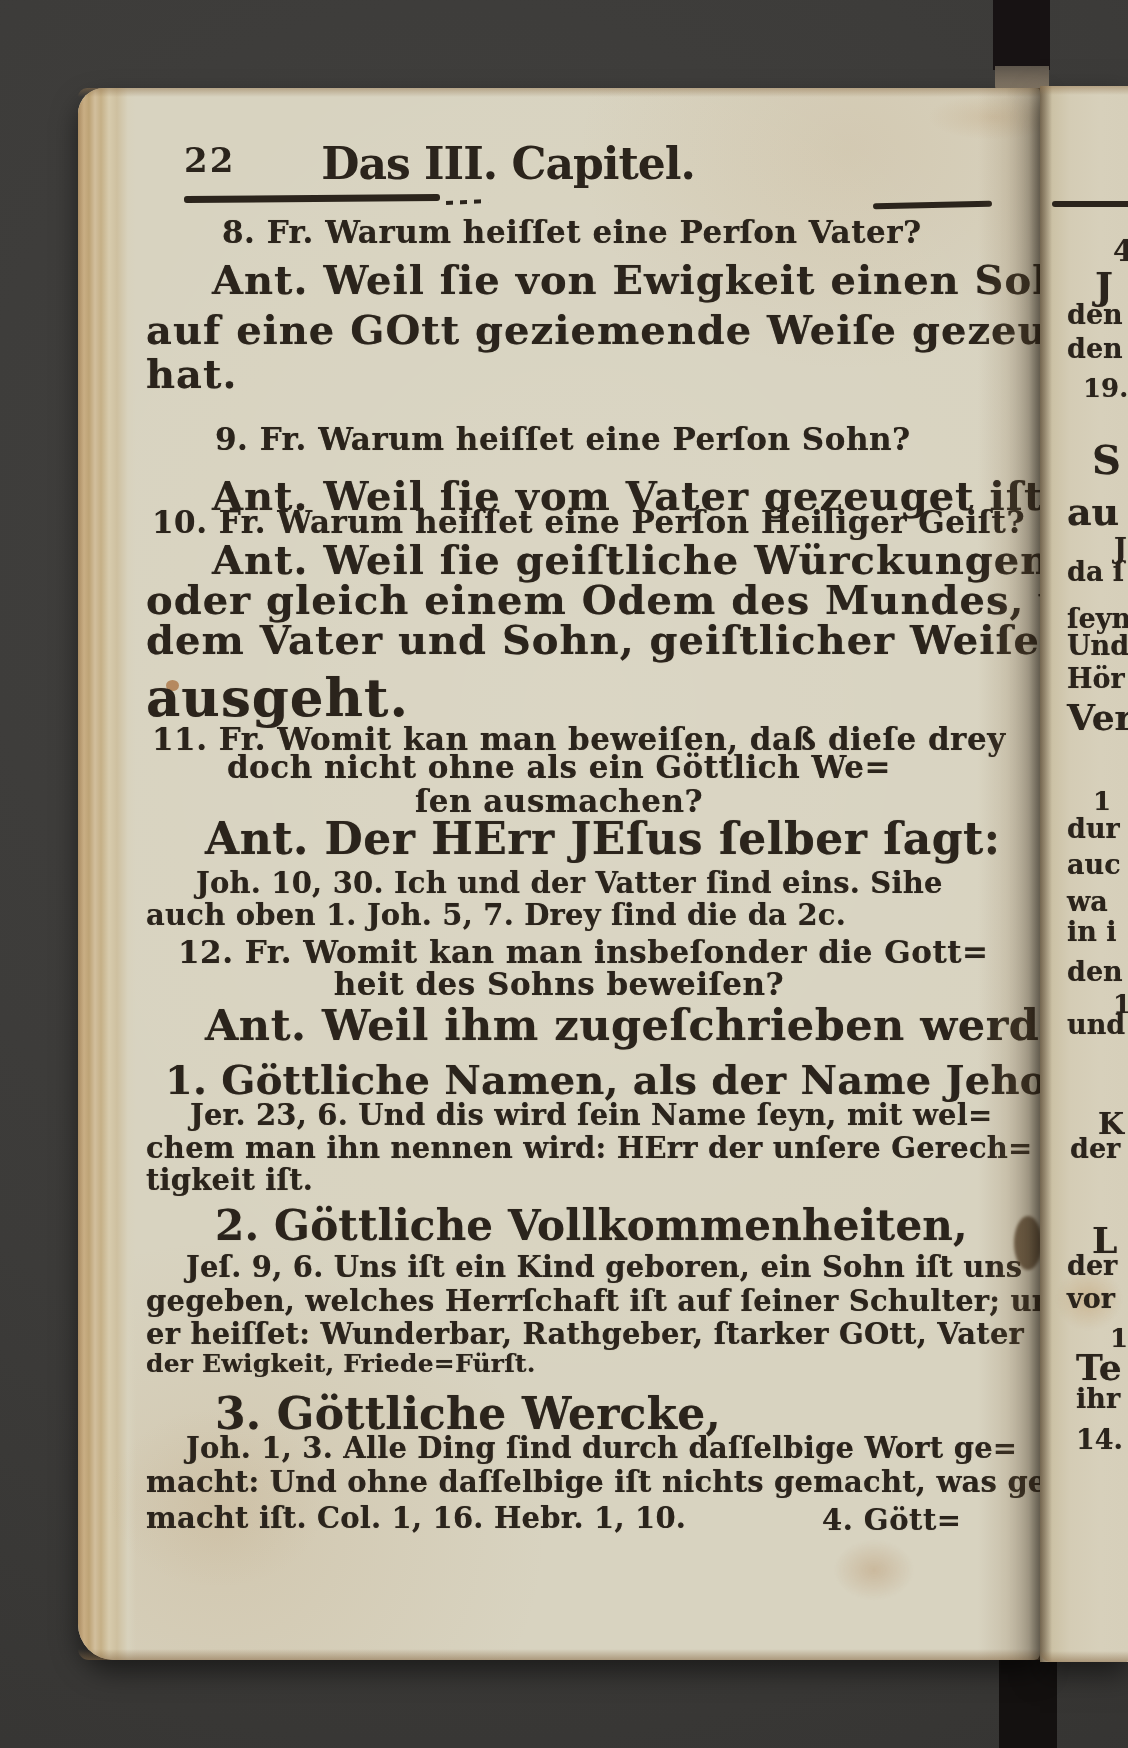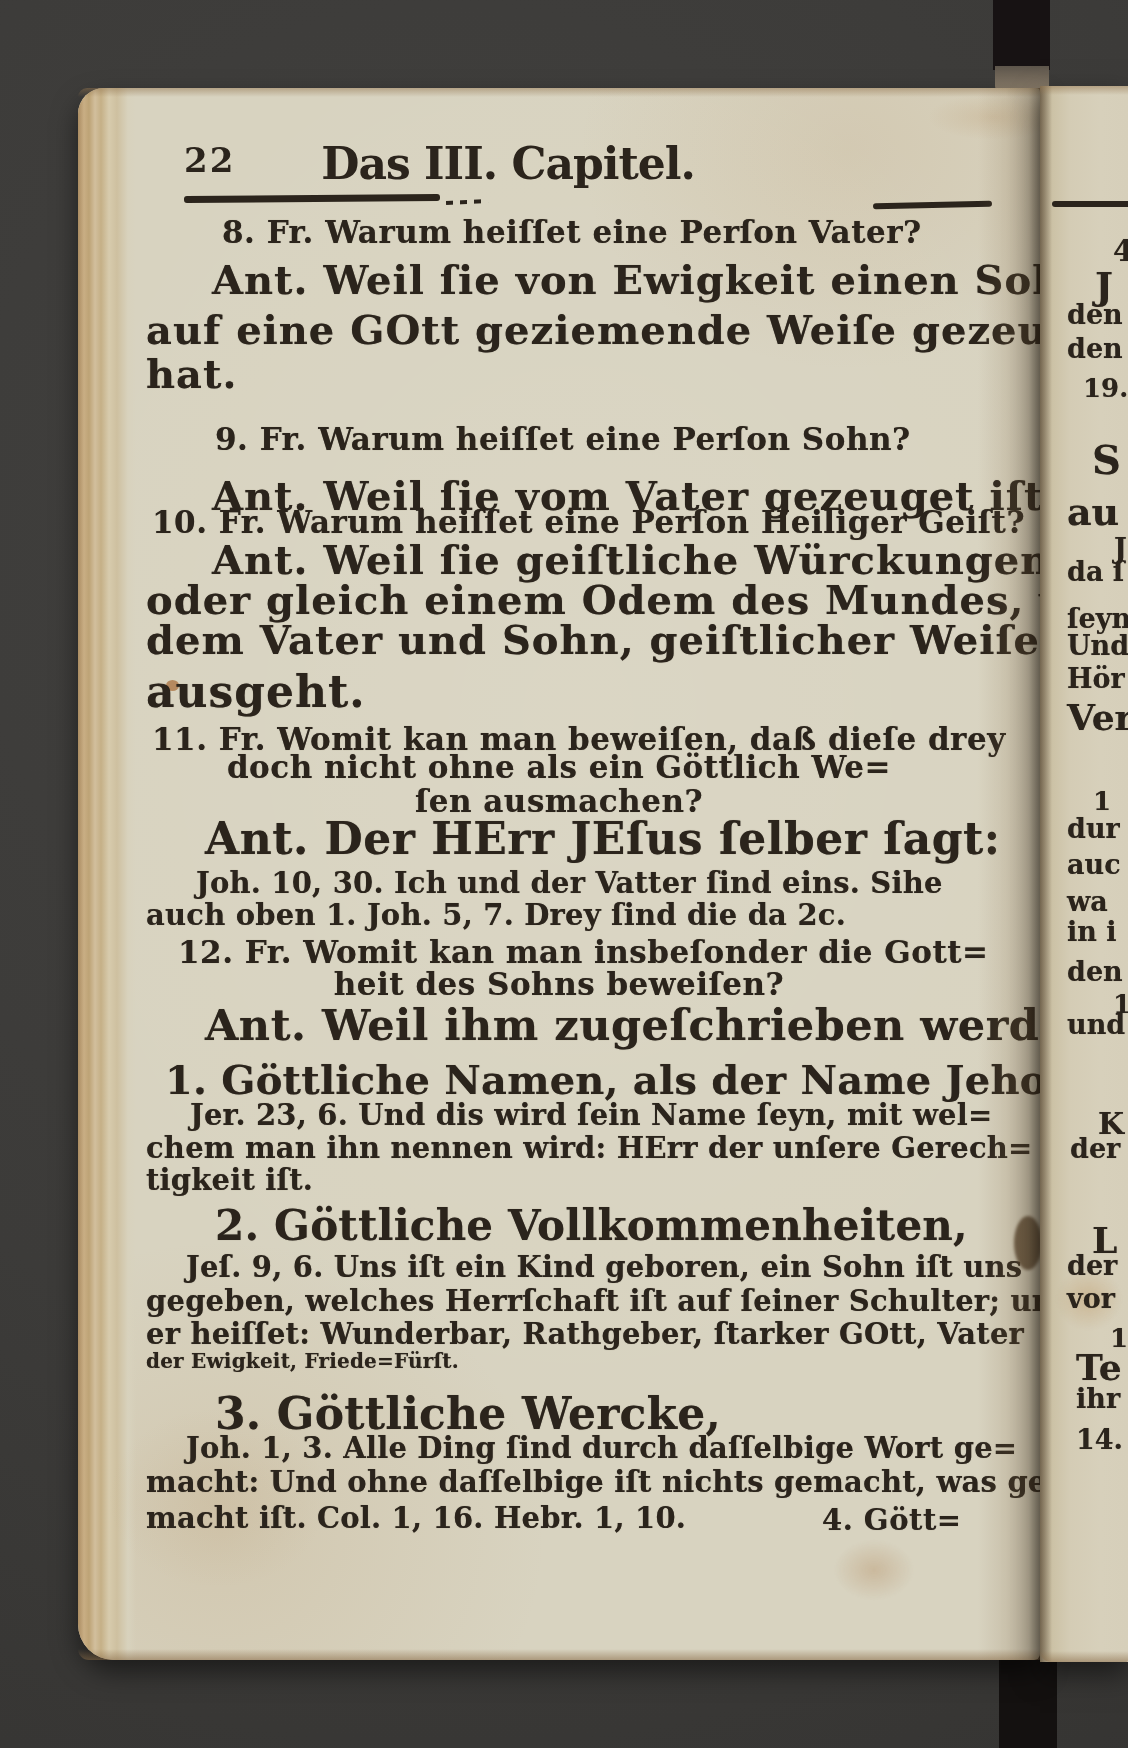--- a/index.html
+++ b/index.html
@@ -100,39 +100,39 @@
         <div class="ln ln-question" style="top: 127px; font-size: 31px; left: 144px;">8. Fr. Warum heiſſet eine Perſon Vater?</div>
         <div class="ln ln-answer" style="top: 170px; font-size: 40px; left: 134px;">Ant. Weil ſie von Ewigkeit einen Sohn,</div>
         <div class="ln ln-answer" style="top: 220px; font-size: 40px; left: 68px;">auf eine GOtt geziemende Weiſe gezeuget</div>
         <div class="ln ln-answer" style="top: 264px; font-size: 40px; left: 68px;">hat.</div>
         <div class="ln ln-question" style="top: 334px; font-size: 31px; left: 137px;">9. Fr. Warum heiſſet eine Perſon Sohn?</div>
         <div class="ln ln-answer" style="top: 386px; font-size: 40px; left: 134px;">Ant. Weil ſie vom Vater gezeuget iſt.</div>
         <div class="ln ln-question" style="top: 417px; font-size: 31px; left: 74px;">10. Fr. Warum heiſſet eine Perſon Heiliger Geiſt?</div>
         <div class="ln ln-answer" style="top: 450px; font-size: 40px; left: 134px;">Ant. Weil ſie geiſtliche Würckungen hat,</div>
         <div class="ln ln-answer" style="top: 490px; font-size: 40px; left: 68px;">oder gleich einem Odem des Mundes, von</div>
         <div class="ln ln-answer" style="top: 530px; font-size: 40px; left: 68px;">dem Vater und Sohn, geiſtlicher Weiſe,</div>
-        <div class="ln ln-answer" style="top: 580px; font-size: 44px; left: 68px;">ausgeht.</div>
+        <div class="ln ln-answer" style="top: 580px; font-size: 53px; left: 68px;">ausgeht.</div>
         <div class="ln ln-question" style="top: 634px; font-size: 31px; left: 74px;">11. Fr. Womit kan man beweiſen, daß dieſe drey</div>
         <div class="ln ln-question-center" style="top: 662px; font-size: 31px;">doch nicht ohne als ein Göttlich We=</div>
         <div class="ln ln-question-center" style="top: 696px; font-size: 31px;">ſen ausmachen?</div>
         <div class="ln ln-answer-head" style="top: 727px; font-size: 44px; left: 127px;">Ant. Der HErr JEſus ſelber ſagt:</div>
         <div class="ln ln-scripture" style="top: 780px; font-size: 29px; left: 118px;">Joh. 10, 30. Ich und der Vatter ſind eins.  Sihe</div>
         <div class="ln ln-scripture" style="top: 812px; font-size: 29px; left: 68px;">auch oben 1. Joh. 5, 7. Drey ſind die da 2c.</div>
         <div class="ln ln-question" style="top: 847px; font-size: 31px; left: 100px;">12. Fr. Womit kan man insbeſonder die Gott=</div>
         <div class="ln ln-question-center" style="top: 879px; font-size: 31px;">heit des Sohns beweiſen?</div>
         <div class="ln ln-answer-head" style="top: 914px; font-size: 43px; left: 127px;">Ant. Weil ihm zugeſchrieben werden:</div>
         <div class="ln ln-point" style="top: 970px; font-size: 40px; left: 87px;">1. Göttliche Namen, als der Name Jehova.</div>
         <div class="ln ln-scripture" style="top: 1012px; font-size: 29px; left: 112px;">Jer. 23, 6. Und dis wird ſein Name ſeyn, mit wel=</div>
         <div class="ln ln-scripture" style="top: 1045px; font-size: 29px; left: 68px;">chem man ihn nennen wird: HErr der unſere Gerech=</div>
         <div class="ln ln-scripture" style="top: 1077px; font-size: 29px; left: 68px;">tigkeit iſt.</div>
         <div class="ln ln-point" style="top: 1115px; font-size: 42px; left: 137px;">2. Göttliche Vollkommenheiten,</div>
         <div class="ln ln-scripture" style="top: 1164px; font-size: 29px; left: 108px;">Jeſ. 9, 6. Uns iſt ein Kind geboren, ein Sohn iſt uns</div>
         <div class="ln ln-scripture" style="top: 1198px; font-size: 29px; left: 68px;">gegeben, welches Herrſchaft iſt auf ſeiner Schulter; und</div>
         <div class="ln ln-scripture" style="top: 1231px; font-size: 29px; left: 68px;">er heiſſet: Wunderbar, Rathgeber, ſtarker GOtt, Vater</div>
-        <div class="ln ln-scripture" style="top: 1262px; font-size: 20px; left: 68px;">der Ewigkeit, Friede=Fürſt.</div>
+        <div class="ln ln-scripture" style="top: 1262px; font-size: 25px; left: 68px;">der Ewigkeit, Friede=Fürſt.</div>
         <div class="ln ln-point" style="top: 1302px; font-size: 44px; left: 137px;">3. Göttliche Wercke,</div>
         <div class="ln ln-scripture" style="top: 1345px; font-size: 29px; left: 108px;">Joh. 1, 3. Alle Ding ſind durch daſſelbige Wort ge=</div>
         <div class="ln ln-scripture" style="top: 1379px; font-size: 29px; left: 68px;">macht: Und ohne daſſelbige iſt nichts gemacht, was ge=</div>
         <div class="ln ln-scripture" style="top: 1415px; font-size: 29px; left: 68px;">macht iſt. Col. 1, 16. Hebr. 1, 10.</div>
       </div>
 
     <div class="catchword">4. Gött=</div>
 
     <div class="stain stain-gutterblob"></div>
     <div class="gutter-shadow"></div>

